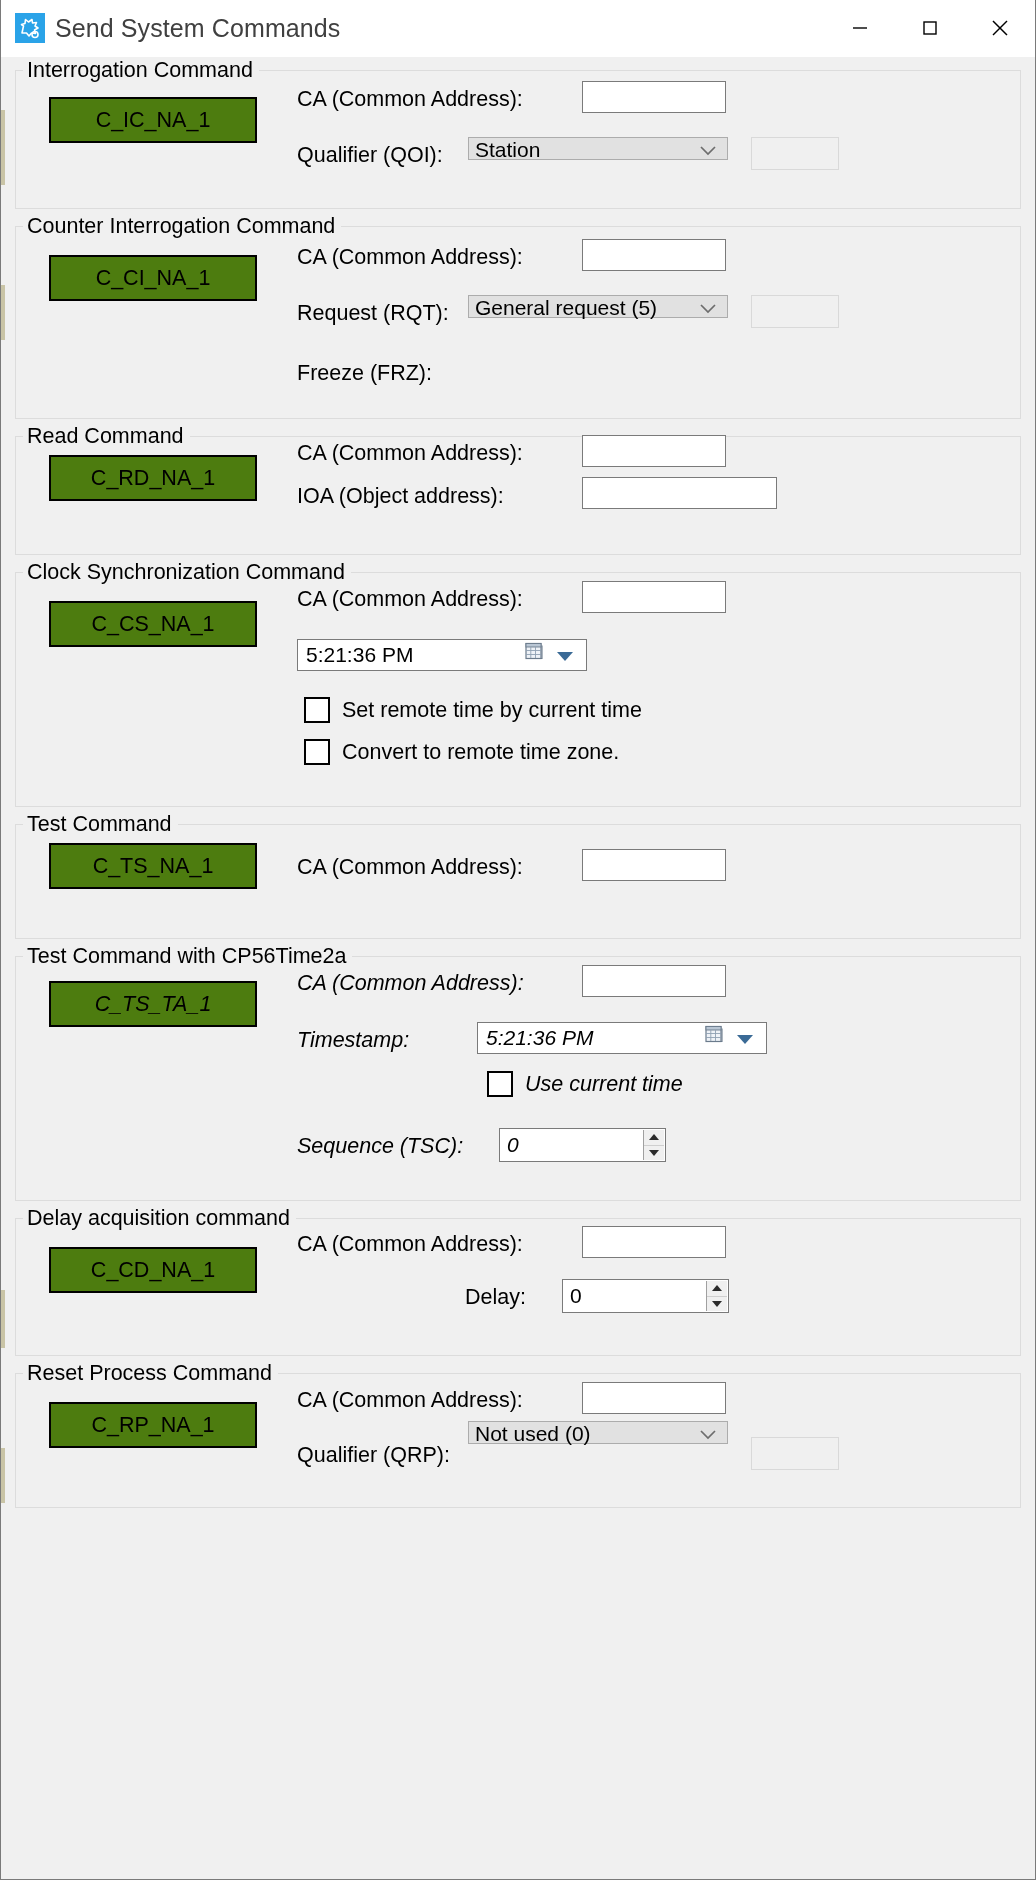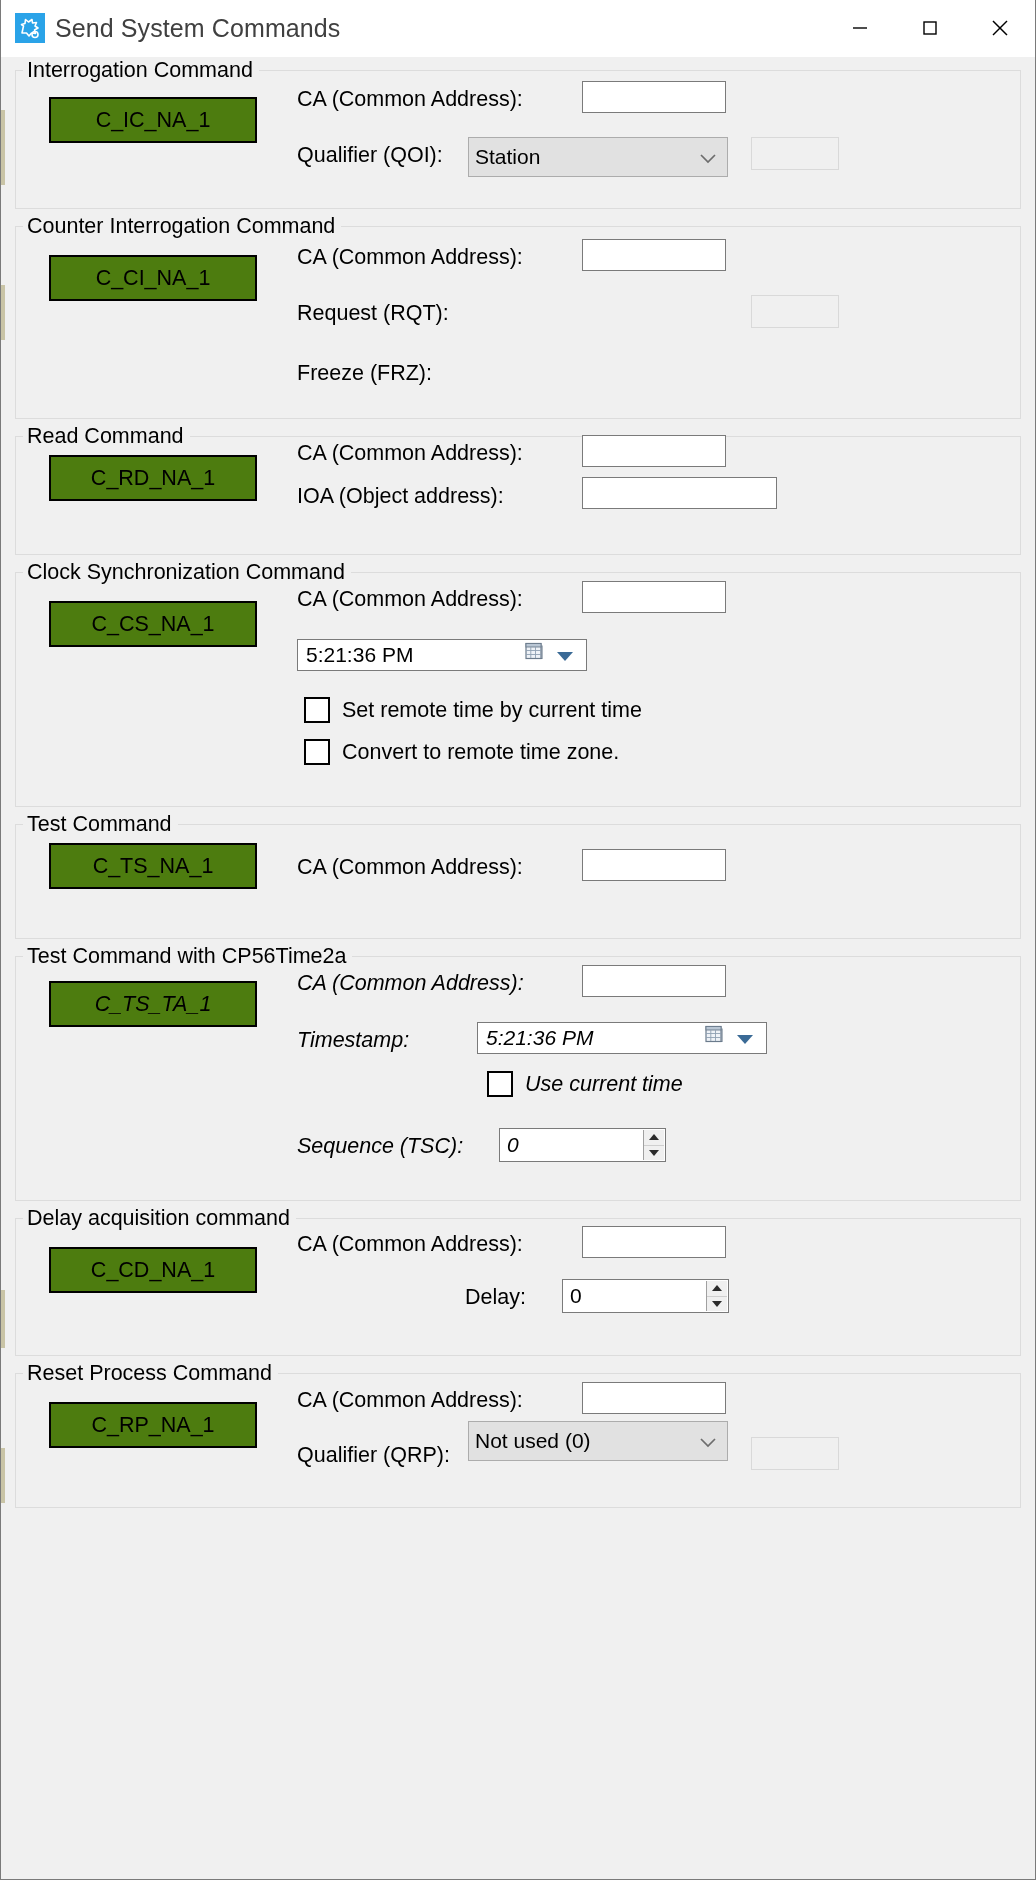--- a/index.html
+++ b/index.html
@@ -120,24 +120,24 @@
     font-size: 20px;
     color: #000;
     display: flex; align-items: center;
     padding-left: 6px;
   }
   .combo {
     position: absolute;
     background: #e1e1e1;
     border: 1px solid #acacac;
     box-sizing: border-box;
-    height: 40px;
+    height: 23px;
     font-size: 21px;
     color: #000;
-    display: flex; align-items: center;
+    display: flex; align-items: flex-start;
     padding-left: 6px;
   }
   .combo .chev {
     position: absolute;
     right: 10px; top: 50%;
     transform: translateY(-50%);
     display: block;
   }
   .ghostbox {
     position: absolute;
@@ -278,20 +278,28 @@
     </div>
 
     <div class="group" style="height:210px;">
       <div class="group-frame"></div>
       <div class="group-title">Counter Interrogation Command</div>
       <div class="group-body" style="height:174px;">
         <div class="cmd-btn" style="left:40px; top:42px;">C_CI_NA_1</div>
         <div class="lbl" style="left:288px; top:31px;">CA (Common Address):</div>
         <div class="tbox" style="left:573px; top:26px; width:144px;"></div>
         <div class="lbl" style="left:288px; top:87px;">Request (RQT):</div>
+        <div class="combo" style="left:459px; top:82px; width:260px;">
+          <span>General request (5)</span>
+          <span class="chev">
+            <svg width="18" height="11" viewBox="0 0 18 11">
+                <polyline points="2,2 9,9 16,2" fill="none" stroke="#6d6d6d" stroke-width="1.7"></polyline>
+              </svg>
+          </span>
+        </div>
         <div class="ghostbox" style="left:742px; top:82px; width:88px;"></div>
         <div class="lbl" style="left:288px; top:147px;">Freeze (FRZ):</div>
       </div>
     </div>
 
     <div class="group" style="height:136px;">
       <div class="group-frame"></div>
       <div class="group-title">Read Command</div>
       <div class="group-body" style="height:100px;">
         <div class="cmd-btn" style="left:40px; top:32px;">C_RD_NA_1</div>

